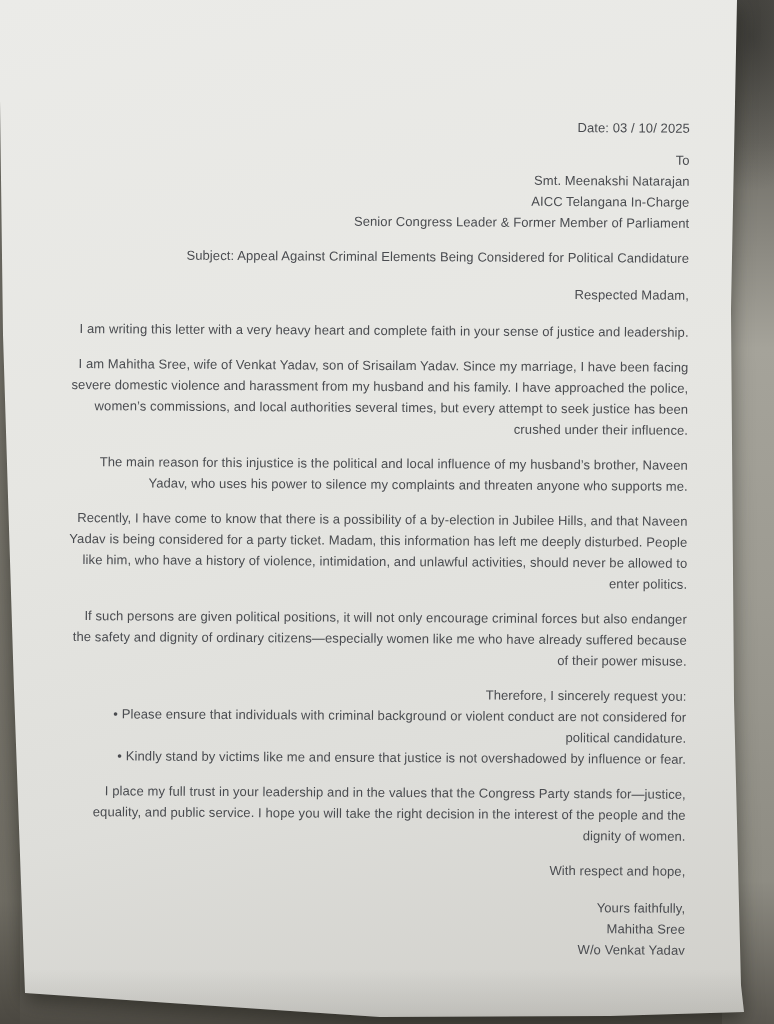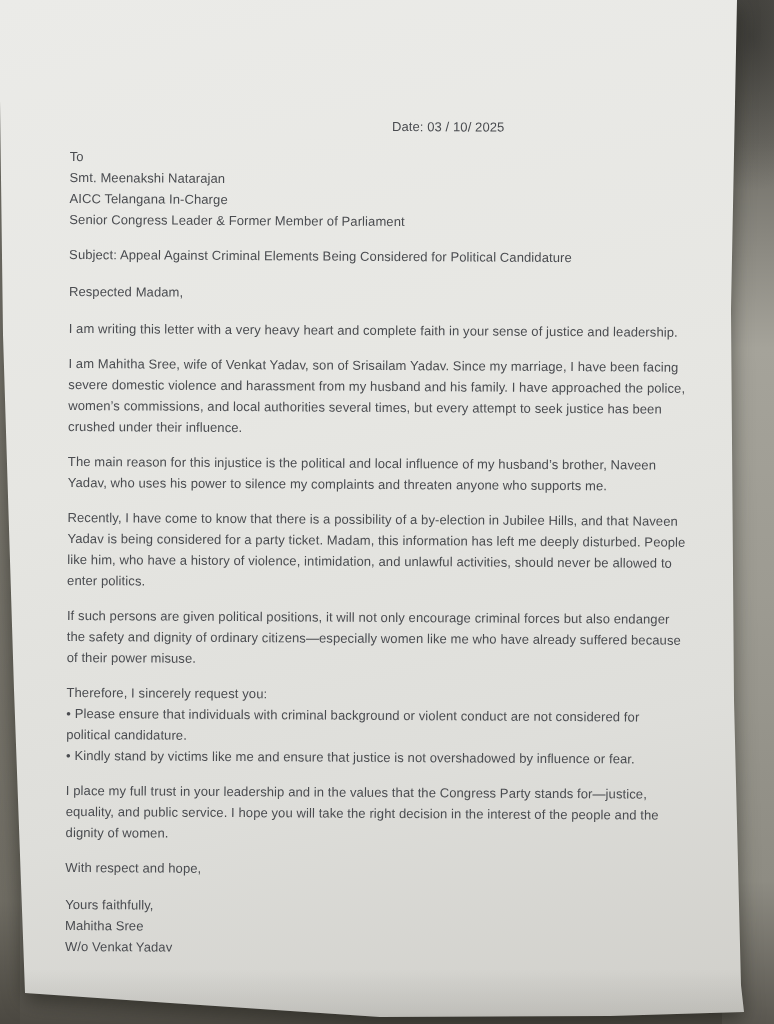--- a/index.html
+++ b/index.html
@@ -18,20 +18,21 @@
     position:absolute;right:0;top:0;width:52px;height:100%;
     background:linear-gradient(180deg,#5e5c56 0%,#716f68 14%,#a5a39a 34%,#9d9b92 58%,#8e8c83 86%,#5a5750 100%);
   }
   .fabric-topright{
     position:absolute;right:0;top:0;width:190px;height:360px;
     background:radial-gradient(ellipse 70% 60% at 88% 10%,rgba(28,28,26,0.50),rgba(28,28,26,0) 72%);
   }
   .paper-wrap{
     position:absolute;left:0;top:0;width:774px;height:1024px;
     filter:drop-shadow(0 7px 10px rgba(22,21,17,0.55));
+    text-align:right;
   }
   .paper{
     position:absolute;left:0;top:0;width:774px;height:1024px;
     background:linear-gradient(168deg,#ebebe8 0%,#e6e6e2 42%,#dededa 72%,#cfcec9 100%);
     clip-path:polygon(
       0 0, 737px 0, 731px 310px, 734px 700px, 741px 985px, 744px 1012px,
       610px 1016px, 380px 1017px, 170px 1003px, 25px 993px,
       14px 690px, 3px 335px, 0 100px);
   }
   .paper::after{

